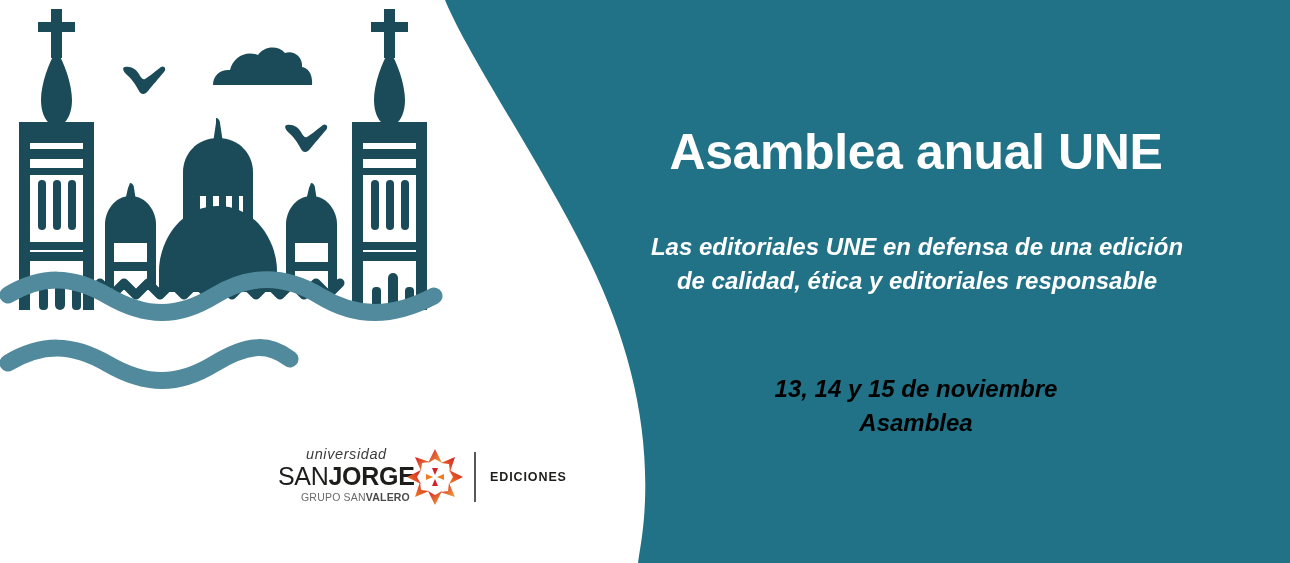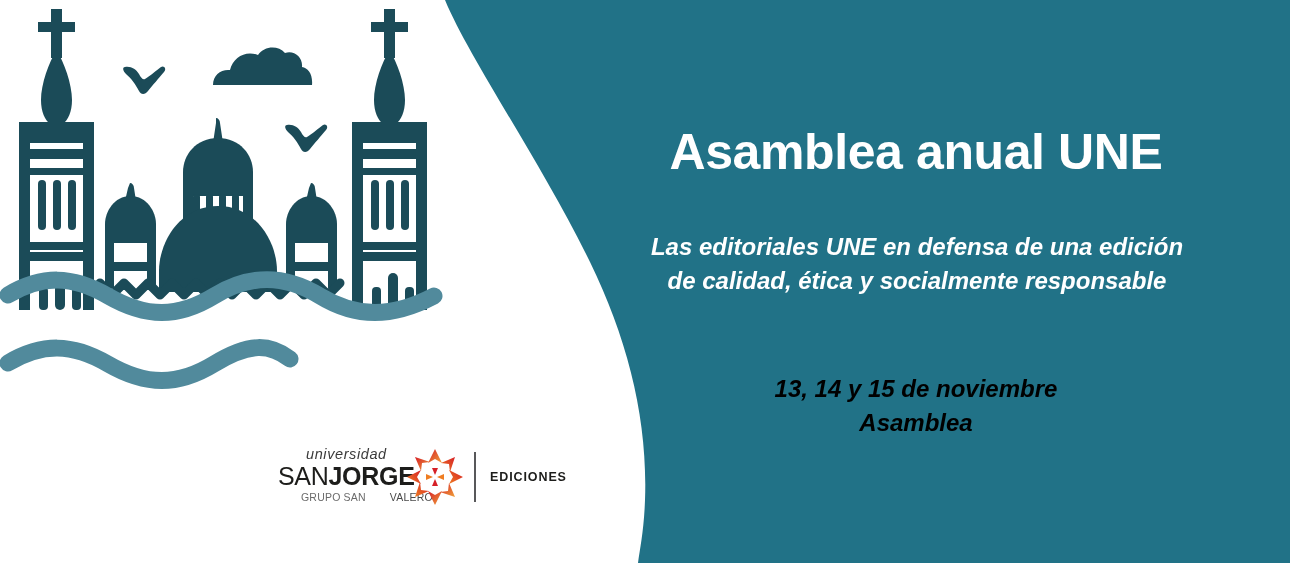--- a/index.html
+++ b/index.html
@@ -153,21 +153,21 @@
   .usj-sanjorge .bold { font-weight: bold; margin-top: 33px; }
   .usj-grupo {
     position: absolute;
     left: 23px;
     top: 45px;
     font-size: 10.5px;
     color: #6b6b6b;
     letter-spacing: 0.2px;
     white-space: nowrap;
   }
-  .usj-grupo .bold { font-weight: normal; color: #4a4a4a; margin-left: 24px; }
+  .usj-grupo .bold { font-weight: bold; color: #4a4a4a; }
   .usj-star {
     position: absolute;
     left: 128px;
     top: 2px;
     width: 58px;
     height: 58px;
   }
   .usj-divider {
     position: absolute;
     left: 196px;
@@ -279,21 +279,21 @@
       <path fill="none" stroke="#518a9c" stroke-width="17" stroke-linecap="round" d="M8 295 C 42 275 72 275 108 296 C 146 318 178 318 214 296 C 250 274 284 274 320 296 C 356 318 392 318 434 296"></path>
       <path fill="none" stroke="#518a9c" stroke-width="17" stroke-linecap="round" d="M8 363 C 42 343 72 343 108 364 C 146 386 178 386 214 364 C 250 342 270 344 290 359"></path>
     </g>
   </svg>
 
   <div class="text-block">
     <div class="main-title">Asamblea anual UNE</div>
 
     <div class="subtitle">
       <span class="line">Las editoriales UNE en defensa de una edición</span>
-      <span class="line">de calidad, ética y socialmente responsable</span>
+      <span class="line">de calidad, ética y editoriales responsable</span>
     </div>
 
     <div class="event-date">
       <span class="line">13, 14 y 15 de noviembre</span>
       <span class="line">Asamblea</span>
     </div>
   </div>
 
   <div class="logos">
 

